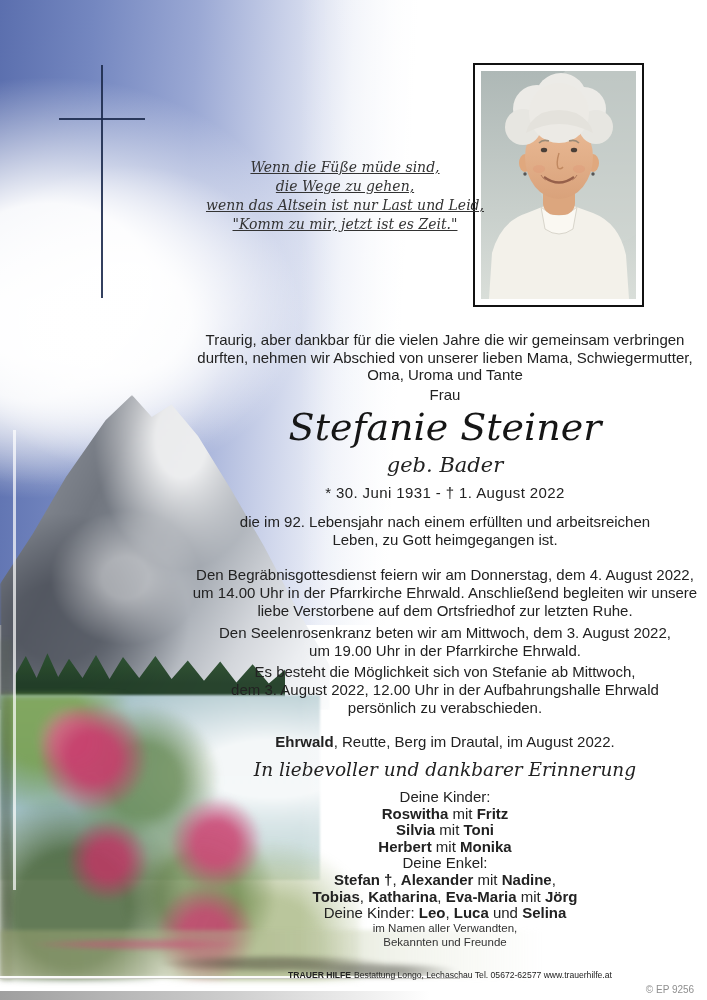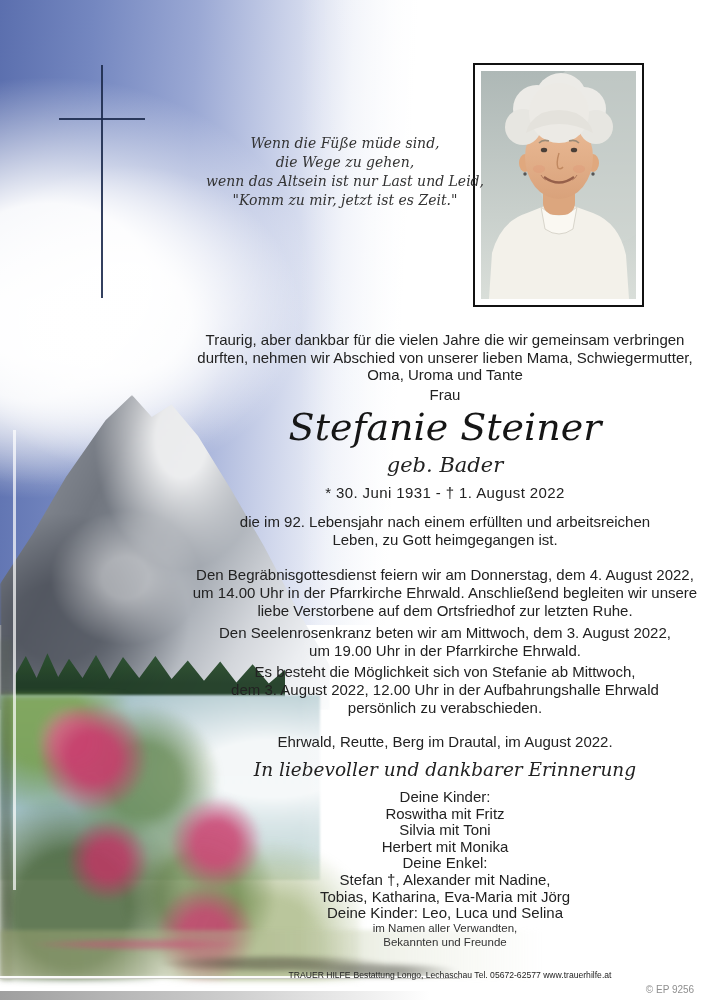--- a/index.html
+++ b/index.html
@@ -61,22 +61,22 @@
   #cross-h{left:59px;top:118px;width:86px;height:2px;}
 
   
   #portrait{position:absolute;left:473px;top:63px;width:171px;height:244px;
     border:2px solid #111;background:#fff;box-sizing:border-box;padding:6px;}
   #portrait svg{display:block;width:155px;height:228px;}
 
   
   .txt{position:absolute;text-align:center;color:#222;}
   .line,.rich-line{white-space:nowrap;}
-  .rich-line span.b, .b{font-weight:normal;}
-  #poem{left:195px;top:134px;width:300px;font:italic 14px/19px "DejaVu Serif",serif;color:#333;}
+  .rich-line span.b, .b{font-weight:bold;}
+  #poem{left:195px;top:158px;width:300px;font:italic 14px/19px "DejaVu Serif",serif;color:#333;text-decoration:underline;}
   #intro{left:165px;top:331px;width:560px;font-size:15px;line-height:17.6px;}
   #salutation{margin-top:2px;}
   #name{left:165px;top:404px;width:560px;font:italic 400 38px/46px "DejaVu Serif",serif;color:#161616;}
   #maiden{left:165px;top:453px;width:560px;font:italic 21px/24px "DejaVu Serif",serif;color:#222;}
   #dates{left:165px;top:484px;width:560px;font-size:15px;letter-spacing:.4px;}
   #life{left:165px;top:513px;width:560px;font-size:15px;line-height:18px;}
   #svc1{left:165px;top:566px;width:560px;font-size:15px;line-height:18px;}
   #svc2{left:165px;top:624px;width:560px;font-size:15px;line-height:18px;}
   #svc3{left:165px;top:663px;width:560px;font-size:15px;line-height:18px;}
   #place{left:165px;top:733px;width:560px;font-size:15px;}

